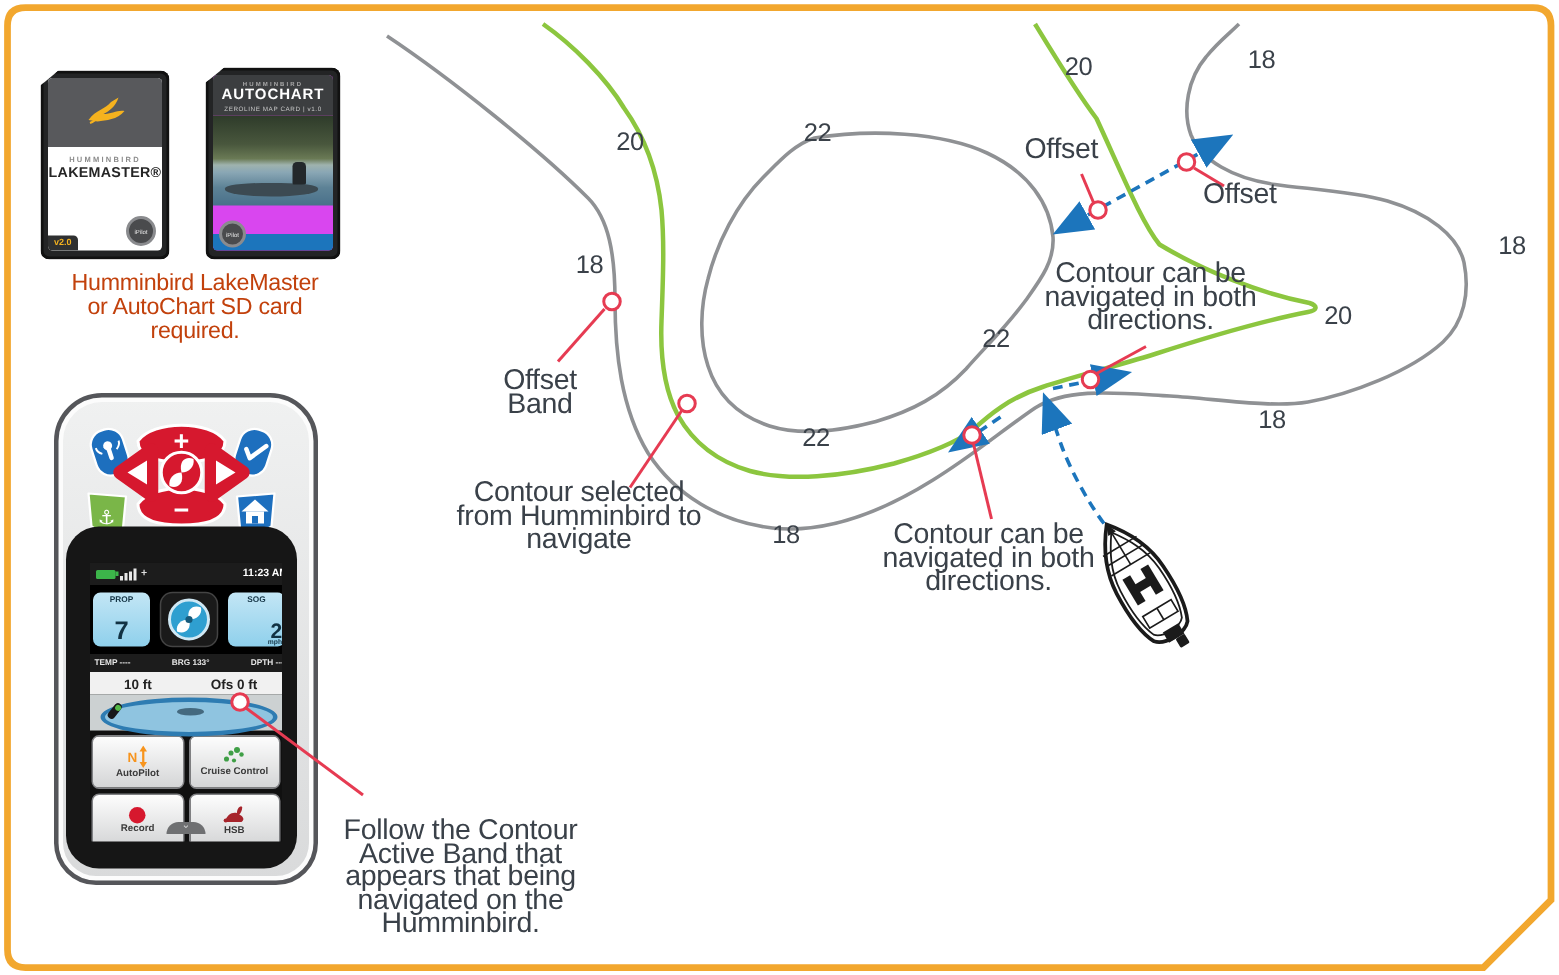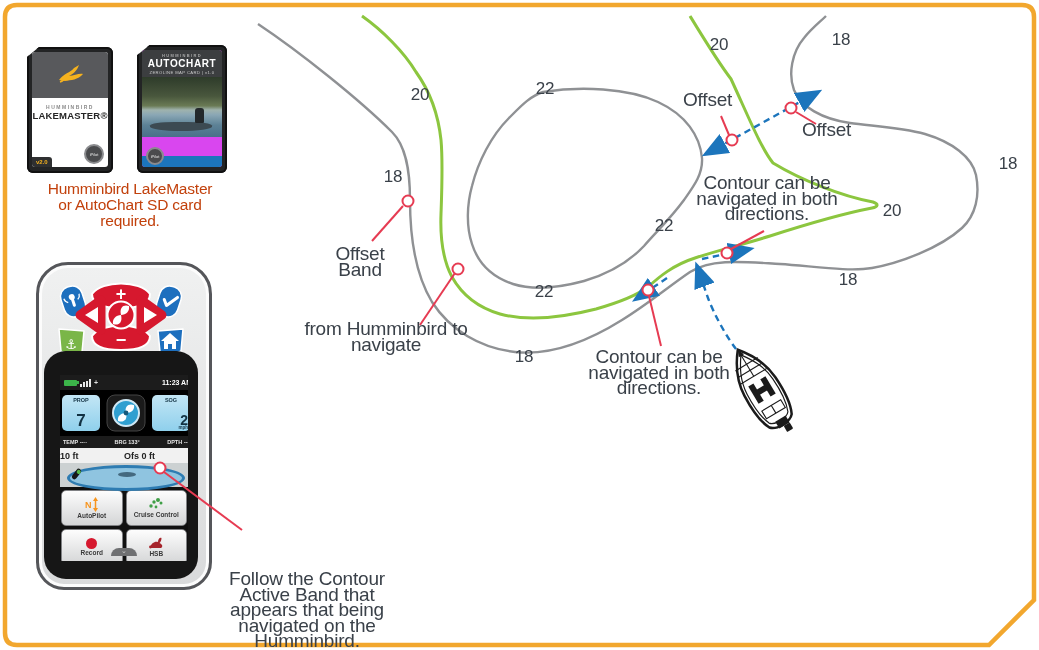--- a/index.html
+++ b/index.html
@@ -45,21 +45,21 @@
   .bars i{display:block;width:2px;background:#e8e8e8;}
   .gps{color:#dedede;font-size:7px;font-weight:bold;line-height:8px;}
   .time{margin-left:auto;color:#fff;font-size:7px;font-weight:bold;}
   .gauges{height:42px;background:#000;display:flex;align-items:center;justify-content:space-between;padding:2px;}
   .tile{width:38px;height:36px;background:linear-gradient(180deg,#c3e6f5,#8fd0ec);border-radius:5px;position:relative;color:#123243;}
   .tile .tl{position:absolute;top:2px;width:100%;text-align:center;font-size:5.5px;font-weight:bold;}
   .tile .tv{position:absolute;bottom:2px;width:100%;text-align:center;font-size:17px;font-weight:800;line-height:17px;}
   .tile .tu{position:absolute;bottom:1px;right:2px;font-size:4.5px;font-weight:bold;}
   .info{height:12px;background:#1c1c1c;color:#e6e6e6;display:flex;align-items:center;justify-content:space-between;padding:0 3px;font-size:5.5px;font-weight:bold;}
   .vals{height:15px;background:#f1f1f1;color:#222;display:flex;align-items:center;font-size:9px;font-weight:800;}
-  .vals span{width:50%;}
+  .vals span{width:50%;text-align:center;}
   .lake{height:24px;background:#ccd1d2;position:relative;}
   .lake .pond{position:absolute;left:7px;top:2px;width:112px;height:20px;border-radius:50%;
               background:#8fc4e0;border:3px solid #2e7cb2;}
   .lake .isl{position:absolute;left:58px;top:9px;width:18px;height:5px;border-radius:50%;background:#44697f;}
   .lake .bt{position:absolute;left:14px;top:5px;width:5px;height:12px;background:#17181a;border-radius:3px;transform:rotate(38deg);}
   .lake .bt:before{content:"";position:absolute;left:0.5px;top:0.5px;width:4px;height:4px;border-radius:50%;background:#54b948;}
   .bgrid{display:grid;grid-template-columns:1fr 1fr;gap:3px;padding:3px 1px 0 1px;}
   .skey{height:34px;background:linear-gradient(180deg,#fdfdfd,#d4d5d6);border:1px solid #808184;border-radius:5px;
         display:flex;flex-direction:column;align-items:center;justify-content:center;gap:1px;}
   .skey .kl{font-size:6.5px;font-weight:800;color:#3a3a3a;line-height:6.5px;text-align:center;}
@@ -338,40 +338,41 @@
     <circle cx="160" cy="468" r="5.5"></circle>
   </g>
 </svg>
 
 <div class="co ctr" style="left:360px;top:246px;width:90px;">
   <div>Offset</div>
   <div>Band</div>
 </div>
 
 <div class="co ctr" style="left:386px;top:321px;width:175px;">
+  <div>Contour selected</div>
   <div>from Humminbird to</div>
   <div>navigate</div>
 </div>
 
 <div class="co" style="left:683px;top:92px;">Offset</div>
 <div class="co" style="left:802px;top:122px;">Offset</div>
 
 <div class="co ctr" style="left:767px;top:175px;width:145px;">
   <div>Contour can be</div>
   <div>navigated in both</div>
   <div>directions.</div>
 </div>
 
 <div class="co ctr" style="left:659px;top:349px;width:150px;">
   <div>Contour can be</div>
   <div>navigated in both</div>
   <div>directions.</div>
 </div>
 
-<div class="co ctr" style="left:307px;top:571px;width:165px;">
+<div class="co ctr" style="left:307px;top:546px;width:165px;">
   <div>Follow the Contour</div>
   <div>Active Band that</div>
   <div>appears that being</div>
   <div>navigated on the</div>
   <div>Humminbird.</div>
 </div>
 
 </div>
 
 </body></html>

